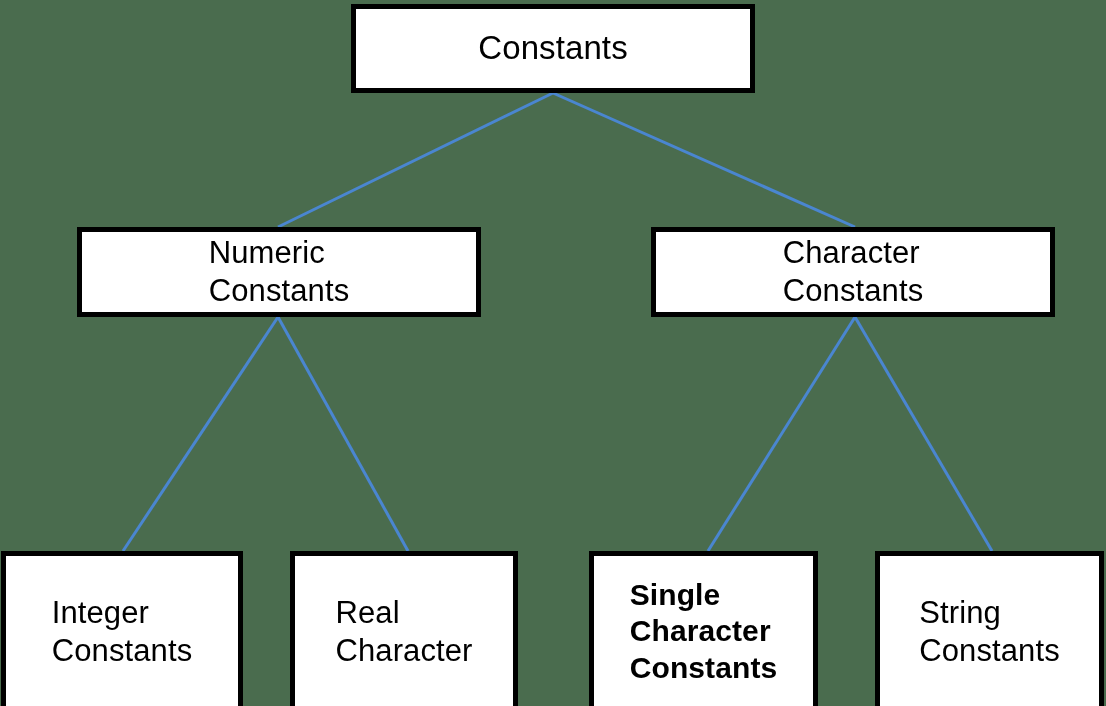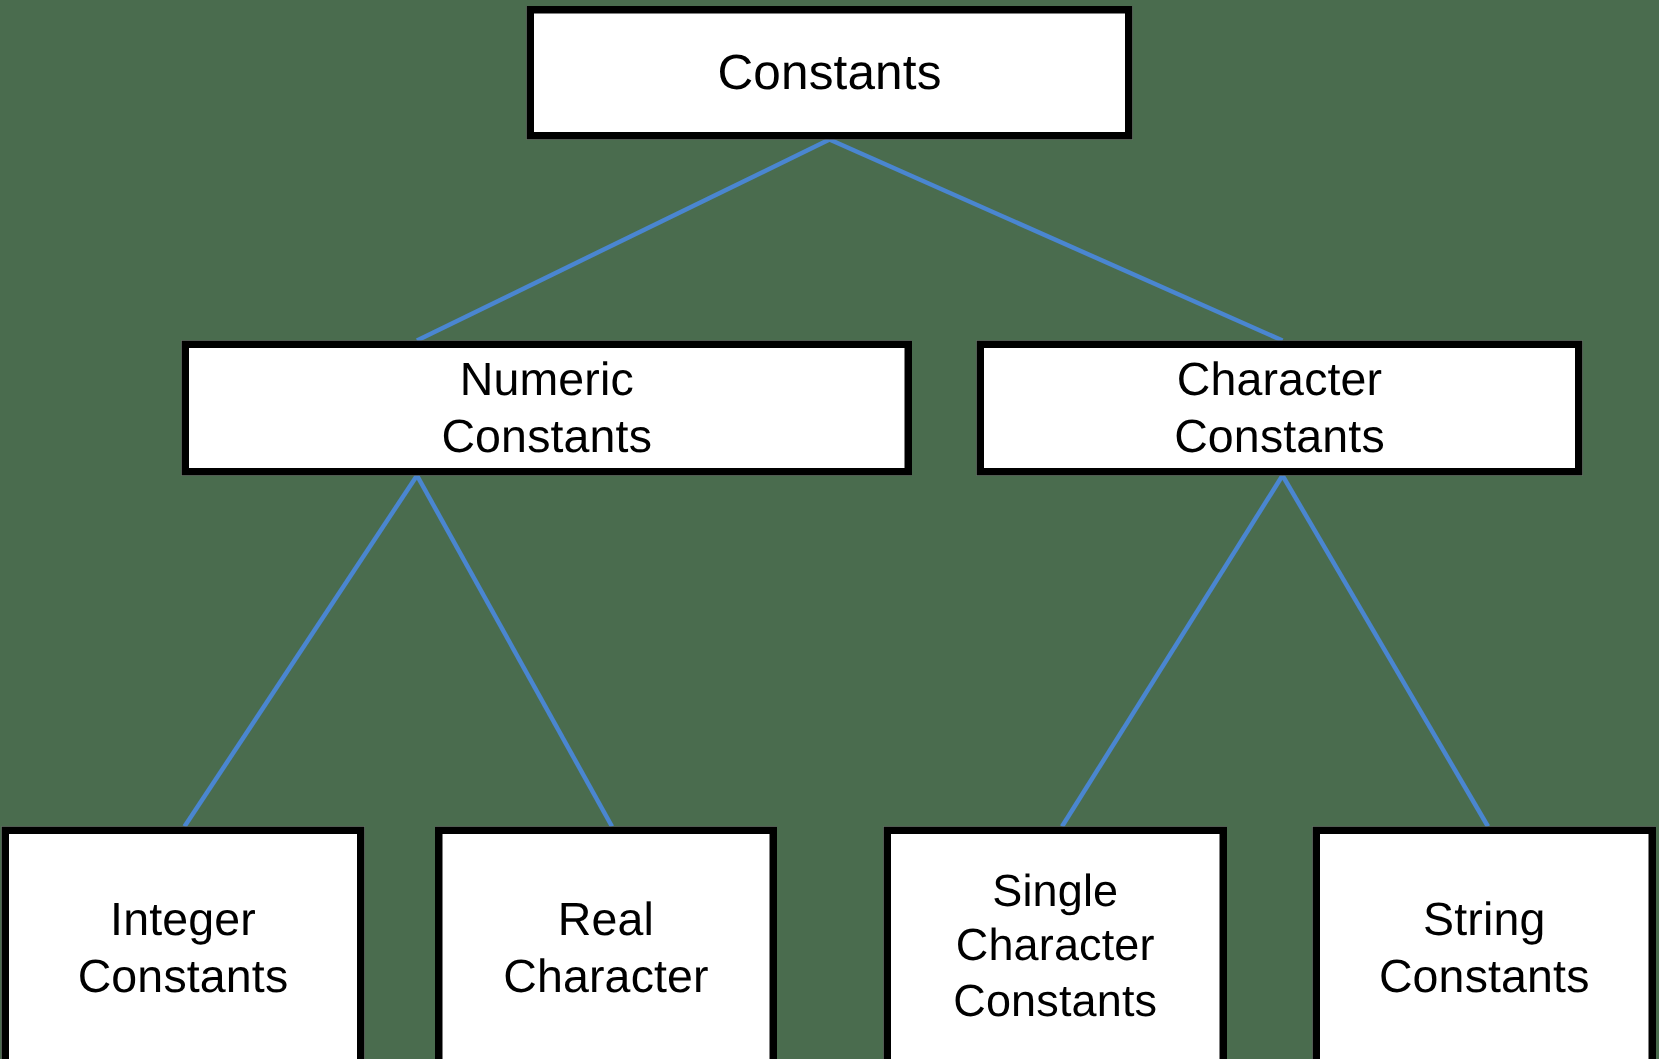--- a/index.html
+++ b/index.html
@@ -29,21 +29,20 @@
     pointer-events: none;
   }
   .node-box {
     position: absolute;
     box-sizing: border-box;
     background: #ffffff;
     border: 5px solid #000000;
     display: flex;
     align-items: center;
     justify-content: center;
-    text-align: center;
   }
   .node-label {
     color: #000000;
     font-family: "Liberation Sans", sans-serif;
     line-height: 1.22;
     white-space: pre-line;
     letter-spacing: 0.1px;
   }
 
   
@@ -52,23 +51,22 @@
     top: 4px;
     width: 404px;
     height: 89px;
   }
   #node-root .node-label { font-size: 33px; }
 
   
   #node-numeric {
     left: 77px;
     top: 227px;
-    width: 487px;
+    width: 404px;
     height: 90px;
-    margin-left: 44px;
   }
   #node-character {
     left: 651px;
     top: 227px;
     width: 404px;
     height: 90px;
   }
   #node-numeric .node-label,
   #node-character .node-label { font-size: 31px; }
 
@@ -93,21 +91,21 @@
   }
   #node-string {
     left: 875px;
     top: 551px;
     width: 229px;
     height: 161px;
   }
   #node-integer .node-label,
   #node-real .node-label,
   #node-string .node-label { font-size: 31px; }
-  #node-single-char .node-label { font-size: 30px; }
+  #node-single-char .node-label { font-size: 30px; font-weight: bold; }
 </style>
 </head>
 <body>
 
 <div id="diagram-canvas">
 
   <svg id="connector-layer" viewBox="0 0 1106 706" width="1106" height="706" xmlns="http://www.w3.org/2000/svg">
     <g id="connector-group" stroke-linecap="butt">
         <line x1="553" y1="93" x2="278" y2="227" stroke="#4a86d0" stroke-width="3"></line>
         <line x1="553" y1="93" x2="855" y2="227" stroke="#4a86d0" stroke-width="3"></line>

